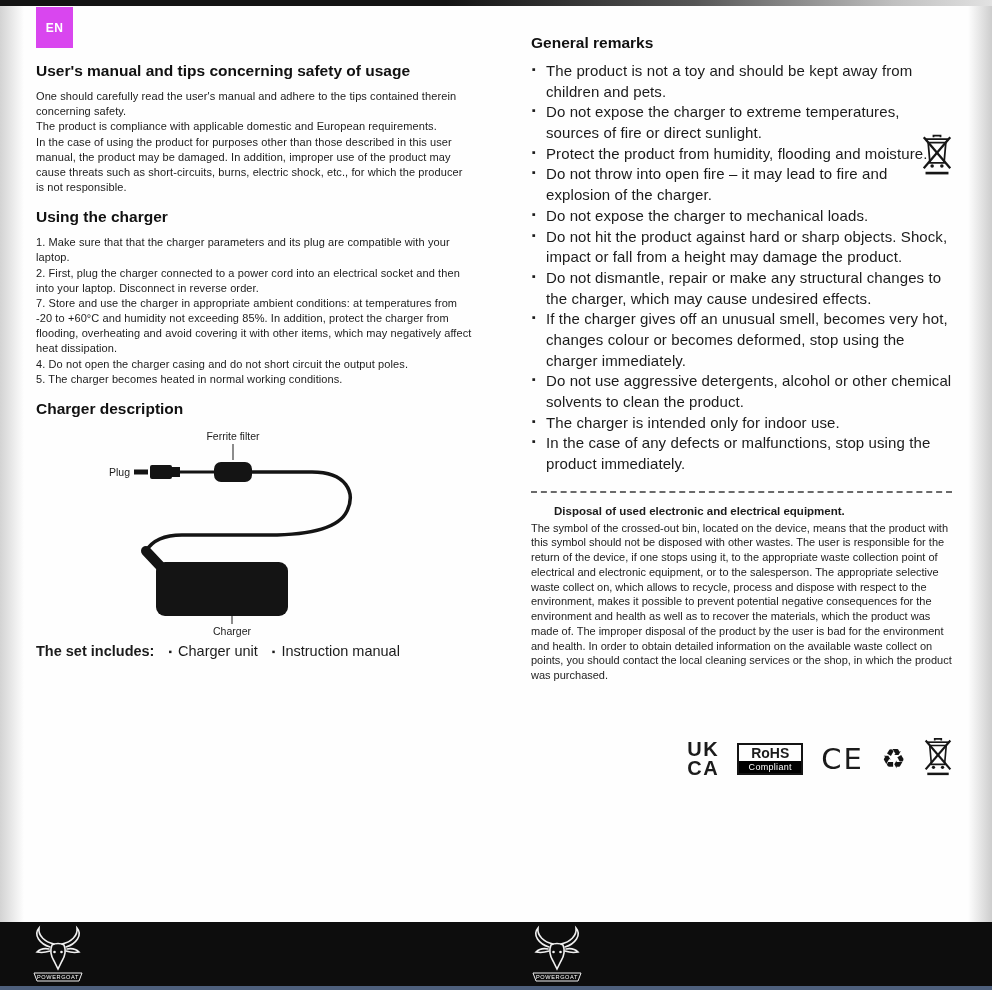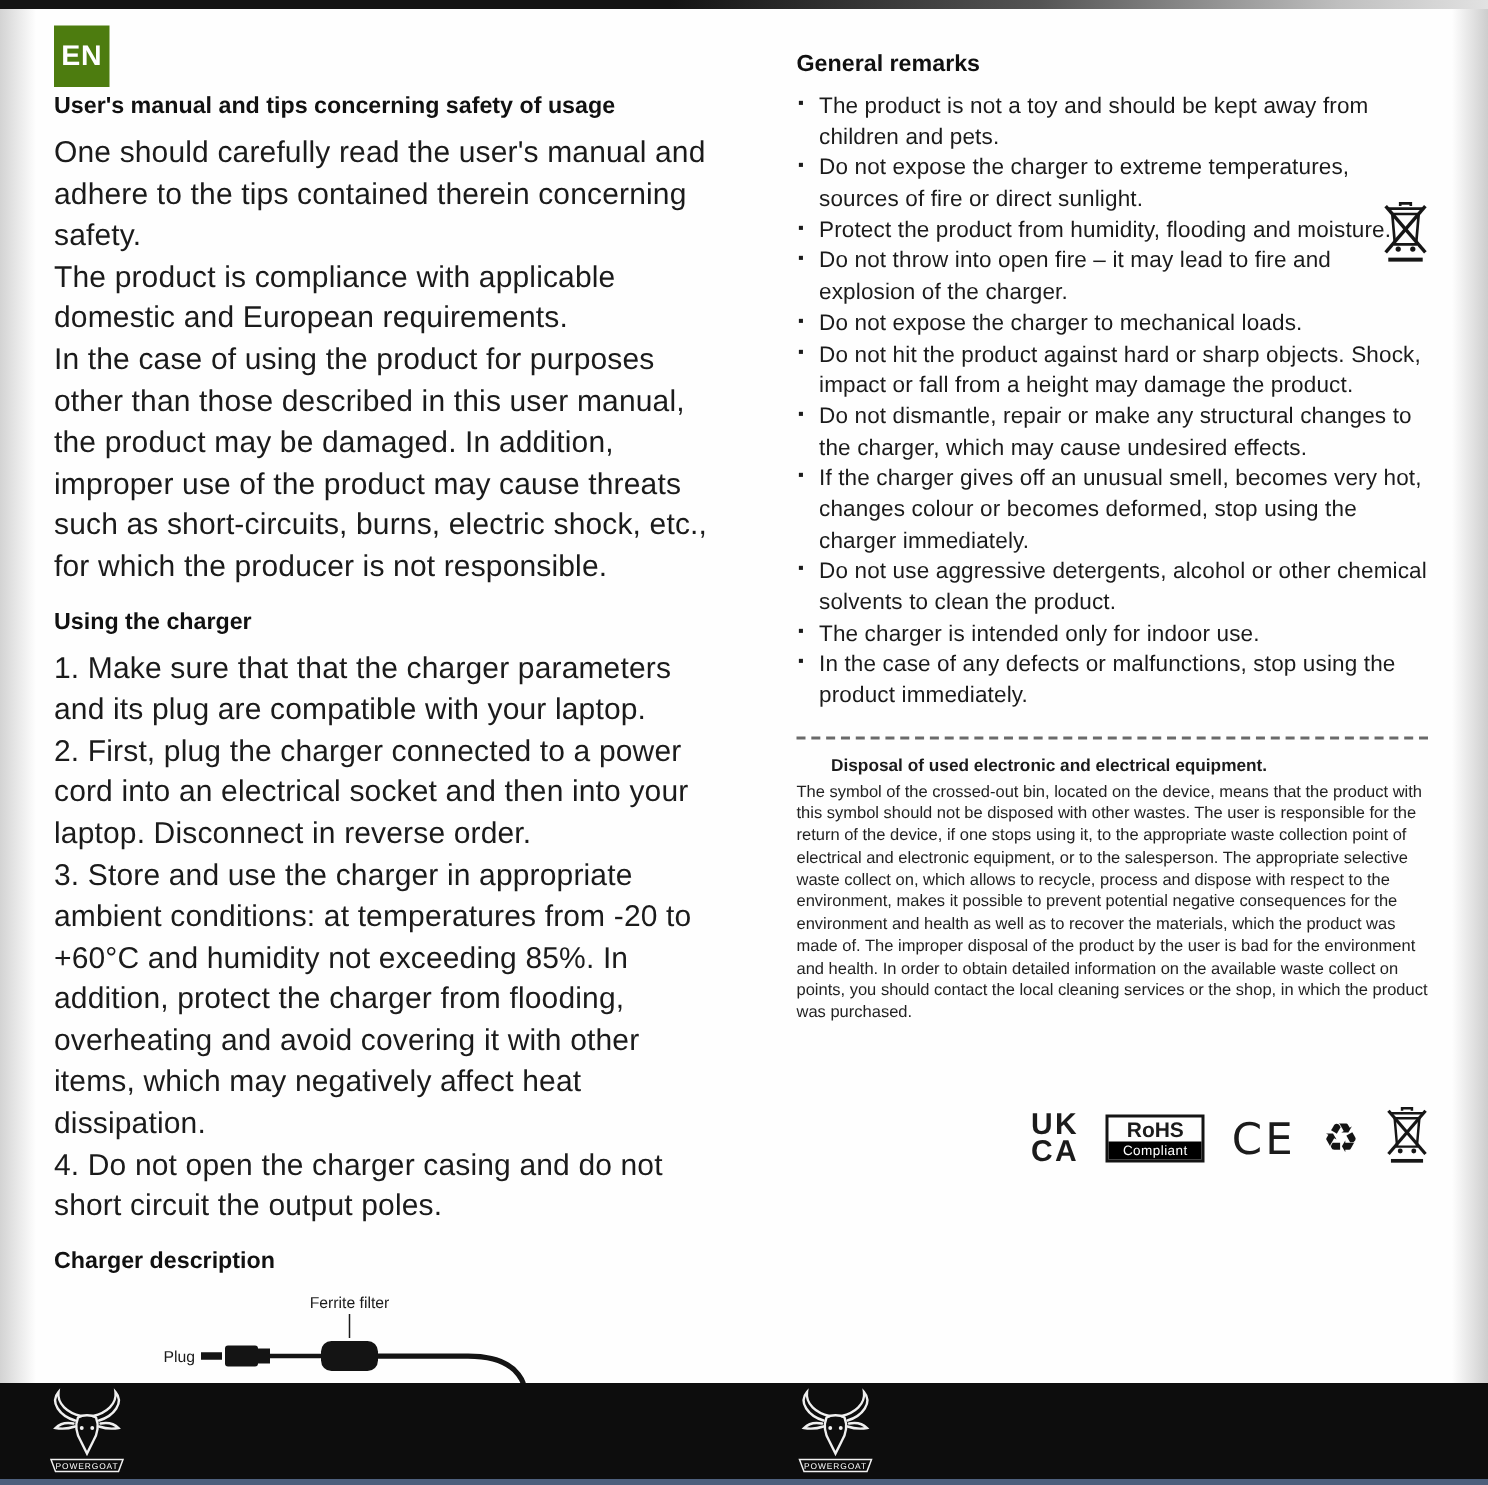--- a/index.html
+++ b/index.html
@@ -10,29 +10,29 @@
     font-family: "Liberation Sans", sans-serif;
   }
   .edge { position: absolute; top: 0; bottom: 68px; width: 24px; pointer-events: none; z-index: 0; }
   .edge.left  { left: 0;  background: linear-gradient(to right, #d3d3d3, rgba(255,255,255,0)); }
   .edge.right { right: 0; background: linear-gradient(to left,  #cdcdcd, rgba(255,255,255,0)); }
   .top-edge {
     position: absolute; top: 0; left: 0; width: 100%; height: 6px;
     background: linear-gradient(to right, #141414 45%, #555 70%, #bfbfbf 90%, #e2e2e2);
   }
   .lang-badge {
-    position: absolute; top: 17px; left: 36px; width: 37px; height: 41px;
-    background: #4d7c0f; color: #fff; font-weight: 700; font-size: 19px;
+    position: absolute; top: 7px; left: 36px; width: 37px; height: 41px;
+    background: #d946ef; color: #fff; font-weight: 700; font-size: 12px;
     display: flex; align-items: center; justify-content: center; letter-spacing: .5px;
   }
   h2 { font-size: 15.5px; font-weight: 700; margin: 13px 0 9px; color: #111; }
   h2.first { margin-top: 0; }
   .col-left  { position: absolute; left: 36px;  top: 62px; width: 436px; z-index: 1; }
   .col-right { position: absolute; left: 531px; top: 34px; width: 421px; z-index: 1; }
-  .para { font-size: 20px; line-height: 1.38; letter-spacing: .1px; }
+  .para { font-size: 11px; line-height: 1.38; letter-spacing: .1px; }
   ul.remarks { list-style: none; margin: 0; padding: 0; font-size: 15px; line-height: 1.38; letter-spacing: .1px; }
   ul.remarks li { position: relative; padding-left: 15px; }
   ul.remarks li::before { content: "▪"; position: absolute; left: 1px; top: 1px; font-size: 11px; }
   .hr-dashed { border: none; border-top: 2px dashed #6a6a6a; margin: 16px 0 12px; }
   .disposal-title { font-size: 11.5px; font-weight: 700; margin-bottom: 4px; padding-left: 23px; }
   .disposal-text { font-size: 11px; line-height: 1.34; color: #222; }
   .marks { display: flex; align-items: center; justify-content: flex-end; gap: 18px; margin-top: 54px; }
   .ukca { font-weight: 700; font-size: 20px; line-height: .92; letter-spacing: 1.5px; }
   .rohs { border: 2px solid #141414; text-align: center; min-width: 62px; }
   .rohs-top { font-size: 14px; font-weight: 700; padding: 0 5px; }
@@ -65,22 +65,23 @@
 
   <div class="col-left">
     <h2 class="first">User's manual and tips concerning safety of usage</h2>
     <div class="para">One should carefully read the user's manual and adhere to the tips contained therein concerning safety.</div>
     <div class="para">The product is compliance with applicable domestic and European requirements.</div>
     <div class="para">In the case of using the product for purposes other than those described in this user manual, the product may be damaged. In addition, improper use of the product may cause threats such as short-circuits, burns, electric shock, etc., for which the producer is not responsible.</div>
 
     <h2>Using the charger</h2>
     <div class="para">1. Make sure that that the charger parameters and its plug are compatible with your laptop.</div>
     <div class="para">2. First, plug the charger connected to a power cord into an electrical socket and then into your laptop. Disconnect in reverse order.</div>
-    <div class="para">3. Store and use the charger in appropriate ambient conditions: at temperatures from -20 to +60°C and humidity not exceeding 85%. In addition, protect the charger from flooding, overheating and avoid covering it with other items, which may negatively affect heat dissipation.</div>
+    <div class="para">7. Store and use the charger in appropriate ambient conditions: at temperatures from -20 to +60°C and humidity not exceeding 85%. In addition, protect the charger from flooding, overheating and avoid covering it with other items, which may negatively affect heat dissipation.</div>
     <div class="para">4. Do not open the charger casing and do not short circuit the output poles.</div>
+    <div class="para">5. The charger becomes heated in normal working conditions.</div>
 
     <h2>Charger description</h2>
 
     <div class="diagram">
       <svg width="340" height="212" viewBox="0 0 340 212">
 
         <text x="169" y="13" text-anchor="middle" font-size="10.5" fill="#1b1b1b">Ferrite filter</text>
         <line x1="169" y1="17" x2="169" y2="33" stroke="#1b1b1b" stroke-width="1"></line>
 
         <text x="66" y="49" text-anchor="end" font-size="10.5" fill="#1b1b1b">Plug</text>

